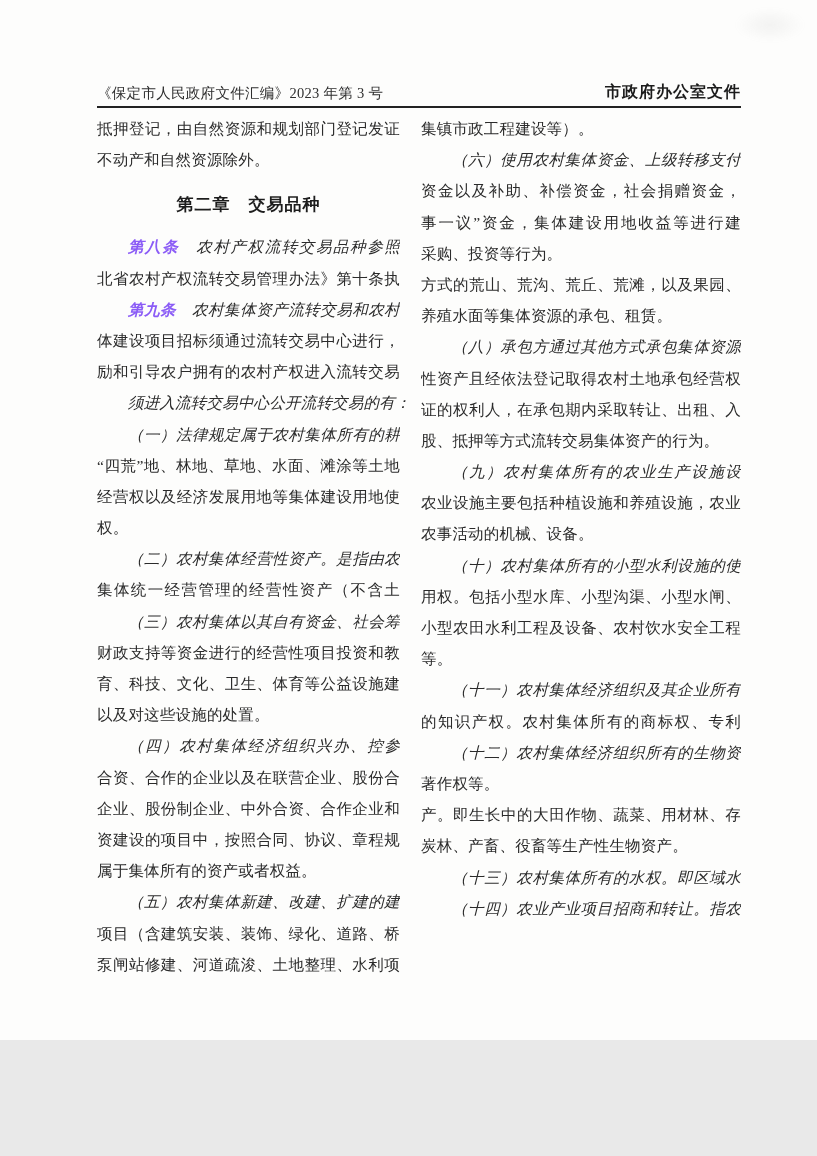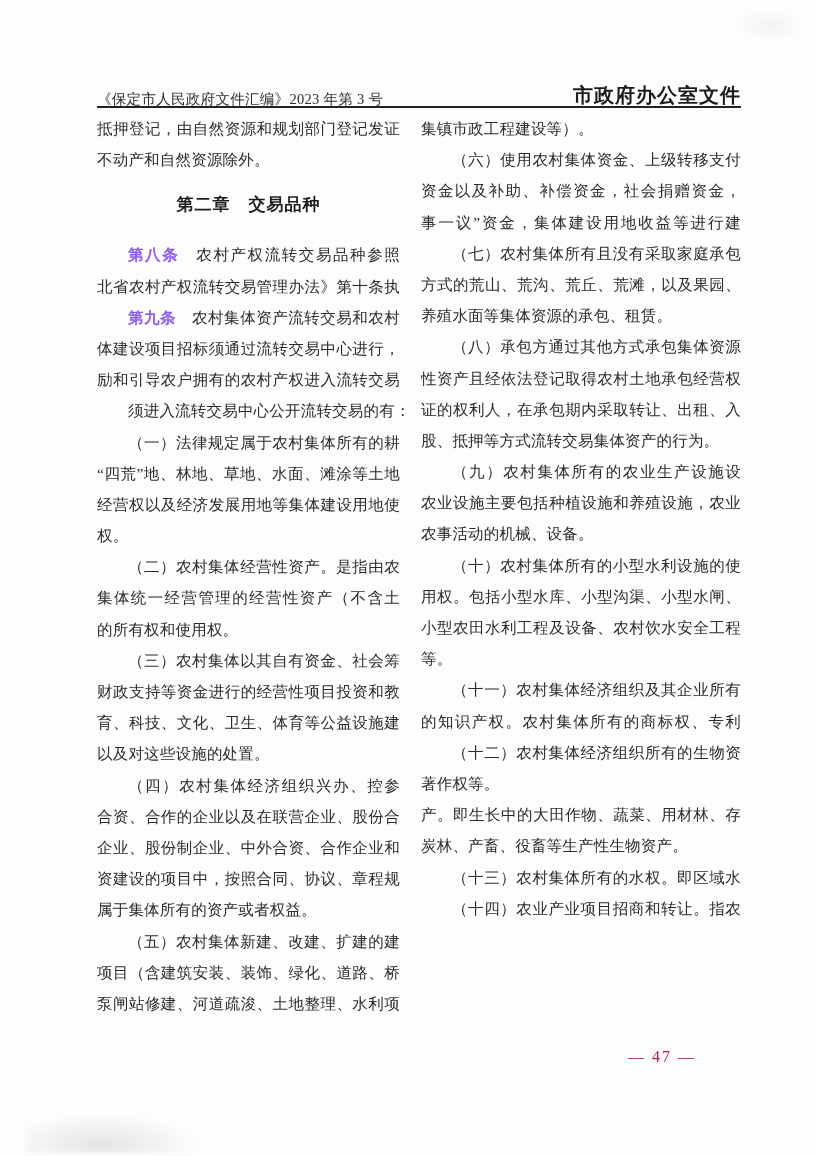--- a/index.html
+++ b/index.html
@@ -3,40 +3,40 @@
 <meta charset="utf-8">
 <style>
   html,body{margin:0;padding:0;}
   body{
     width:817px;height:1156px;
     background:#e9e9e9;
     font-family:"Liberation Serif","DejaVu Serif",serif;
   }
   .page{
     position:relative;
-    width:817px;height:1156px;
+    width:817px;height:1040px;
     background:#fdfdfc;
     overflow:hidden;
     color:#262626;
   }
   
   .header{
     position:absolute;
     top:82px;left:97px;right:76px;
     display:flex;
     justify-content:space-between;
     align-items:flex-end;
   }
   .header-left{
     font-size:14.5px;
     letter-spacing:.3px;
     color:#2e2e2e;
   }
   .header-right{
-    font-size:20px;
+    font-size:16px;
     font-weight:700;
     color:#1c1c1c;
     letter-spacing:1px;
   }
   .header-rule{
     position:absolute;
     top:106px;left:97px;right:76px;
     height:0;
     border-top:2px solid #222;
   }
@@ -59,30 +59,31 @@
     letter-spacing:.2px;
   }
   .line.fill{
     white-space:normal;
     text-align:justify;
     text-align-last:justify;
     overflow:hidden;
   }
   .line.ind{
     text-indent:31px;
+    font-style:italic;
   }
   .line b{font-weight:700;color:#8b5cf6;}
   .line.heading{
     text-align:center;
     text-align-last:center;
     font-weight:700;
     font-size:17px;
     color:#1d1d1d;
     height:31px;
-    margin:14px 0 19px 0;
+    margin:14px 0 11px 0;
     text-indent:0;
     letter-spacing:1px;
   }
   
   .page-number{
     position:absolute;
     top:1048px;
     left:602px;
     width:120px;
     text-align:center;
@@ -127,40 +128,39 @@
         <div class="line fill ind"><b>第九条</b>　农村集体资产流转交易和农村集</div>
         <div class="line fill">体建设项目招标须通过流转交易中心进行，鼓</div>
         <div class="line fill">励和引导农户拥有的农村产权进入流转交易中</div>
         <div class="line ind">须进入流转交易中心公开流转交易的有：</div>
         <div class="line fill ind">（一）法律规定属于农村集体所有的耕地、</div>
         <div class="line fill">“四荒”地、林地、草地、水面、滩涂等土地</div>
         <div class="line fill">经营权以及经济发展用地等集体建设用地使用</div>
         <div class="line">权。</div>
         <div class="line fill ind">（二）农村集体经营性资产。是指由农村</div>
         <div class="line fill">集体统一经营管理的经营性资产（不含土地）</div>
-        <div class="line">的所有权和使用权。</div>
         <div class="line fill ind">（三）农村集体以其自有资金、社会筹资、</div>
         <div class="line fill">财政支持等资金进行的经营性项目投资和教</div>
         <div class="line fill">育、科技、文化、卫生、体育等公益设施建设</div>
         <div class="line">以及对这些设施的处置。</div>
         <div class="line fill ind">（四）农村集体经济组织兴办、控参股、</div>
         <div class="line fill">合资、合作的企业以及在联营企业、股份合作</div>
         <div class="line fill">企业、股份制企业、中外合资、合作企业和集</div>
         <div class="line fill">资建设的项目中，按照合同、协议、章程规定</div>
         <div class="line">属于集体所有的资产或者权益。</div>
         <div class="line fill ind">（五）农村集体新建、改建、扩建的建设</div>
         <div class="line fill">项目（含建筑安装、装饰、绿化、道路、桥梁、</div>
         <div class="line fill">泵闸站修建、河道疏浚、土地整理、水利项目、</div>
       </div>
     <div class="col col-right">
         <div class="line">集镇市政工程建设等）。</div>
         <div class="line fill ind">（六）使用农村集体资金、上级转移支付</div>
         <div class="line fill">资金以及补助、补偿资金，社会捐赠资金，“一</div>
         <div class="line fill">事一议”资金，集体建设用地收益等进行建设、</div>
-        <div class="line fill ind">（七）农村集体所有且没有采取家庭承包</div>
+        <div class="line">采购、投资等行为。</div>
         <div class="line fill">方式的荒山、荒沟、荒丘、荒滩，以及果园、</div>
         <div class="line">养殖水面等集体资源的承包、租赁。</div>
         <div class="line fill ind">（八）承包方通过其他方式承包集体资源</div>
         <div class="line fill">性资产且经依法登记取得农村土地承包经营权</div>
         <div class="line fill">证的权利人，在承包期内采取转让、出租、入</div>
         <div class="line">股、抵押等方式流转交易集体资产的行为。</div>
         <div class="line fill ind">（九）农村集体所有的农业生产设施设备。</div>
         <div class="line fill">农业设施主要包括种植设施和养殖设施，农业</div>
         <div class="line">农事活动的机械、设备。</div>
         <div class="line fill ind">（十）农村集体所有的小型水利设施的使</div>

